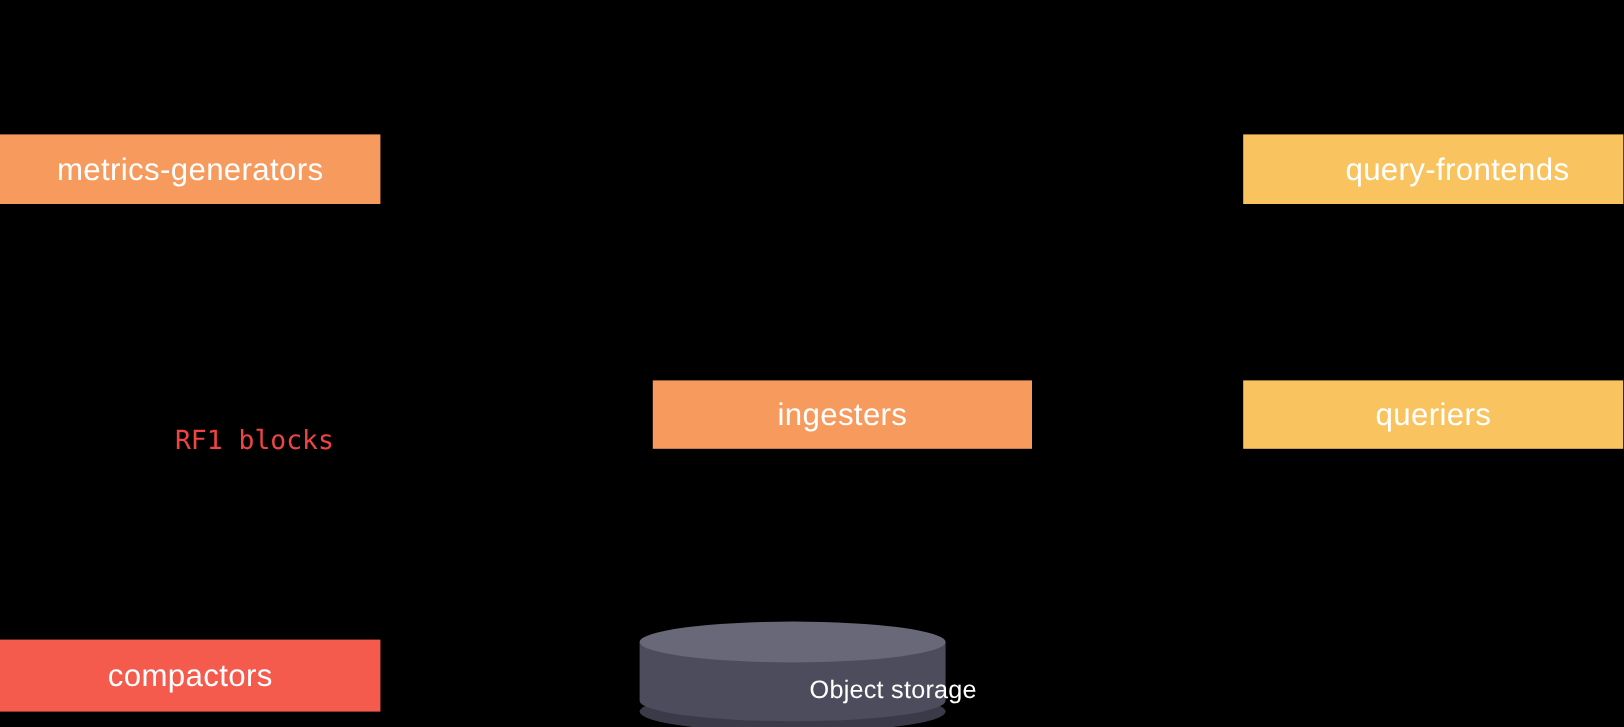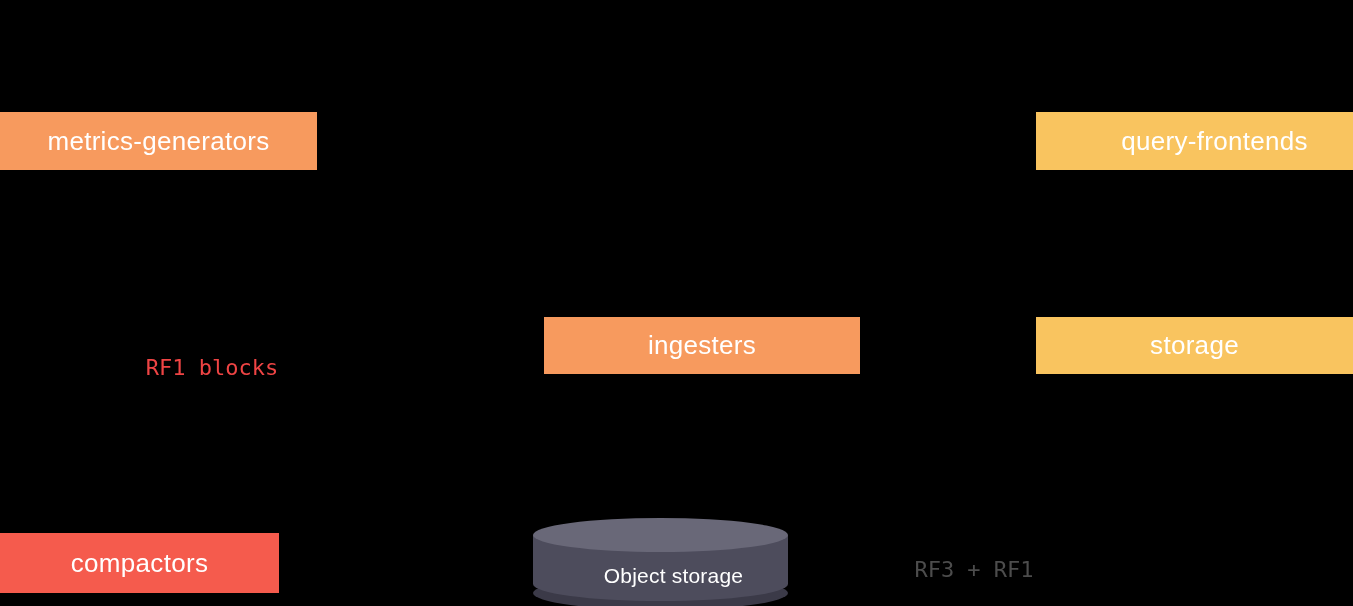--- a/index.html
+++ b/index.html
@@ -26,21 +26,21 @@
     white-space: nowrap;
   }
   
   .n-metrics   { left: 0px;    top: 112px; width: 317px; height: 58px; background: #F79A5E; }
   .n-distrib   { left: 502px;  top: 112px; width: 318px; height: 58px; background: #F79A5E; }
   .n-qfront    { left: 1036px; top: 112px; width: 317px; height: 58px; background: #F9C45F; padding-left: 20px; }
   
   .n-ingest    { left: 502px;  top: 317px; width: 316px; height: 57px; background: #F79A5E; margin-left: 42px; }
   .n-queriers  { left: 1036px; top: 317px; width: 317px; height: 57px; background: #F9C45F; }
   
-  .n-compact   { left: 0px;    top: 533px; width: 279px; height: 60px; background: #F55B4D; }
+  .n-compact   { left: 0px;    top: 533px; width: 317px; height: 60px; background: #F55B4D; }
 
   .annotation {
     position: absolute;
     width: 240px;
     text-align: center;
     font-family: "DejaVu Sans Mono", monospace;
     font-size: 22px;
     color: #4C4C4C;
     white-space: nowrap;
   }
@@ -81,21 +81,21 @@
     width: 255px;
     height: 34px;
     border-radius: 50%;
     background: #696878;
   }
   .cyl-label {
     position: absolute;
     left: 0;
     top: 46px;
     width: 281px;
-    text-align: center;
+    text-align: right;
     color: #FFFFFF;
     font-size: 21px;
     font-weight: 500;
     letter-spacing: 0.2px;
     white-space: nowrap;
   }
 </style>
 </head>
 <body>
 
@@ -108,30 +108,29 @@
 
   <div class="node n-qfront" style="background: rgb(249, 196, 95);">
     <span>query-frontends</span>
   </div>
 
   <div class="node n-ingest" style="background: rgb(247, 154, 94);">
     <span>ingesters</span>
   </div>
 
   <div class="node n-queriers" style="background: rgb(249, 196, 95);">
-    <span>storage</span>
+    <span>queriers</span>
   </div>
 
   <div class="node n-compact" style="background: rgb(245, 91, 77);">
     <span>compactors</span>
   </div>
 
   <div class="annotation a-rf1" style="color: #ef4444;">RF1 blocks</div>
 
-  <div class="annotation a-rf3" style="color: rgb(76, 76, 76);">RF3 + RF1</div>
 
   <div class="cylinder">
     <div class="cyl-bottom" style="background: rgb(59, 58, 72);"></div>
     <div class="cyl-body" style="background: rgb(77, 76, 92);"></div>
     <div class="cyl-top" style="background: rgb(105, 104, 120);"></div>
     <div class="cyl-label">Object storage</div>
   </div>
 
 </div>
 

